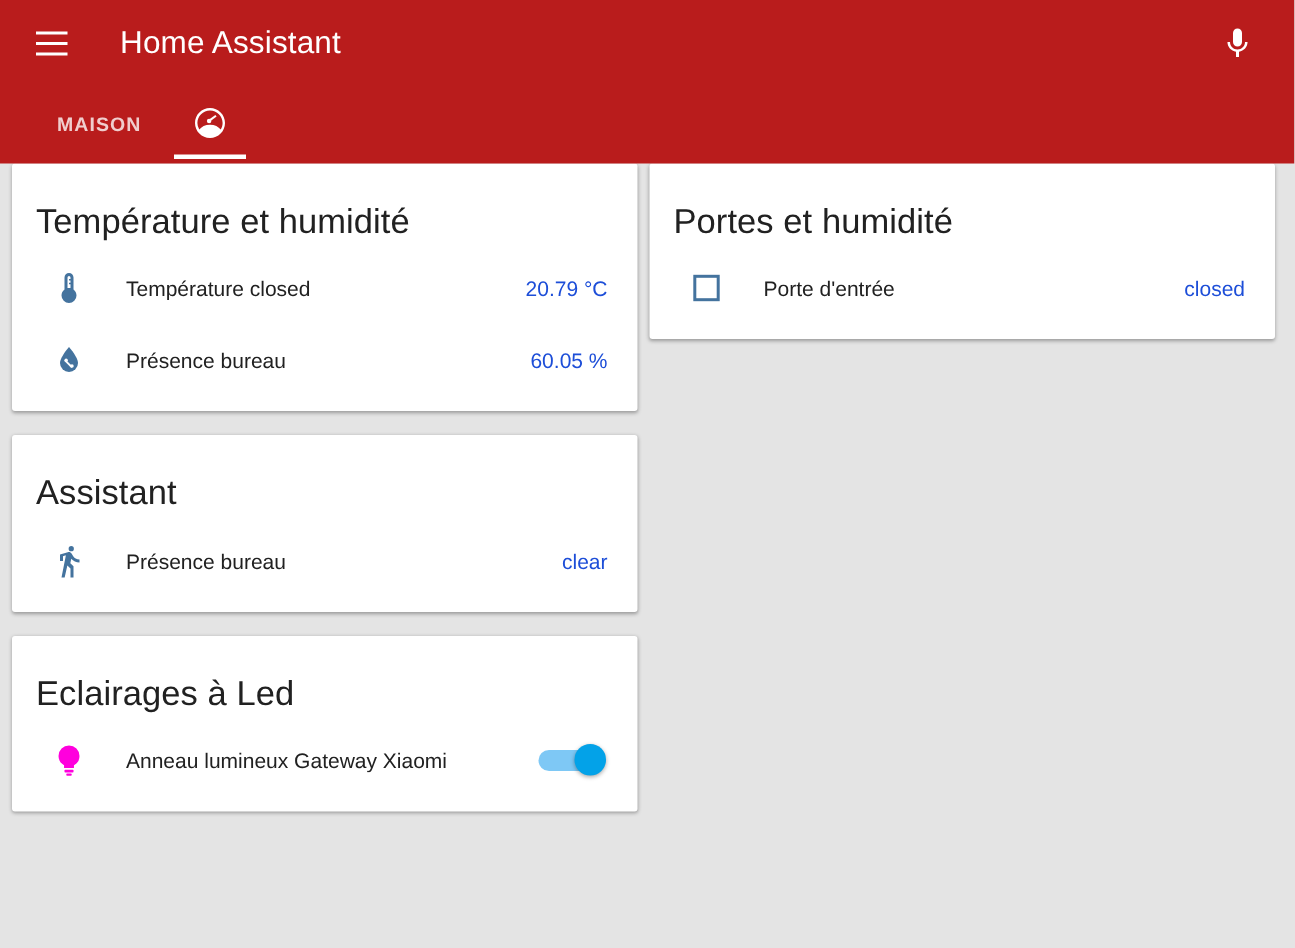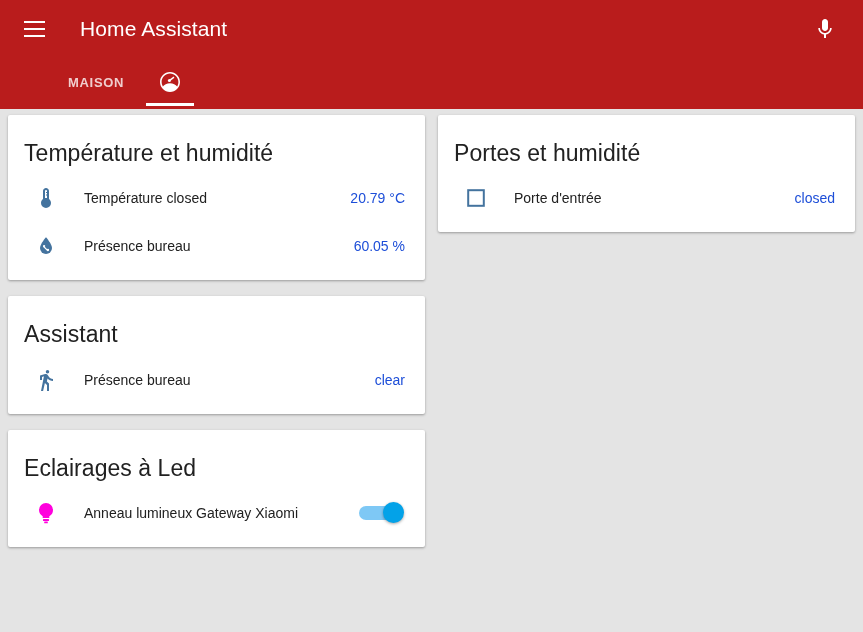--- a/index.html
+++ b/index.html
@@ -62,21 +62,21 @@
     align-items: center;
     justify-content: center;
     cursor: pointer;
   }
 
   
   .tabs {
     height: 51px;
     display: flex;
     align-items: flex-start;
-    padding-left: 58px;
+    padding-left: 28px;
   }
   .tab {
     height: 48px;
     min-width: 72px;
     display: flex;
     align-items: center;
     justify-content: center;
     position: relative;
     cursor: pointer;
     padding: 0 10px;
@@ -104,24 +104,23 @@
     height: 3px;
     background: #ffffff;
     display: none;
   }
   .tab.active .tab-underline { display: block; }
 
   
   .content {
     display: flex;
     align-items: flex-start;
-    padding: 6px 4px 0 4px;
+    padding: 0 4px 0 4px;
     box-sizing: border-box;
     height: 523px;
-    justify-content: space-between;
   }
   .column {
     width: 425px;
     box-sizing: border-box;
     padding: 0 4px;
   }
   .card {
     background: #ffffff;
     border-radius: 2px;
     box-shadow: 0 1px 3px rgba(0,0,0,0.22), 0 1px 2px rgba(0,0,0,0.13);

